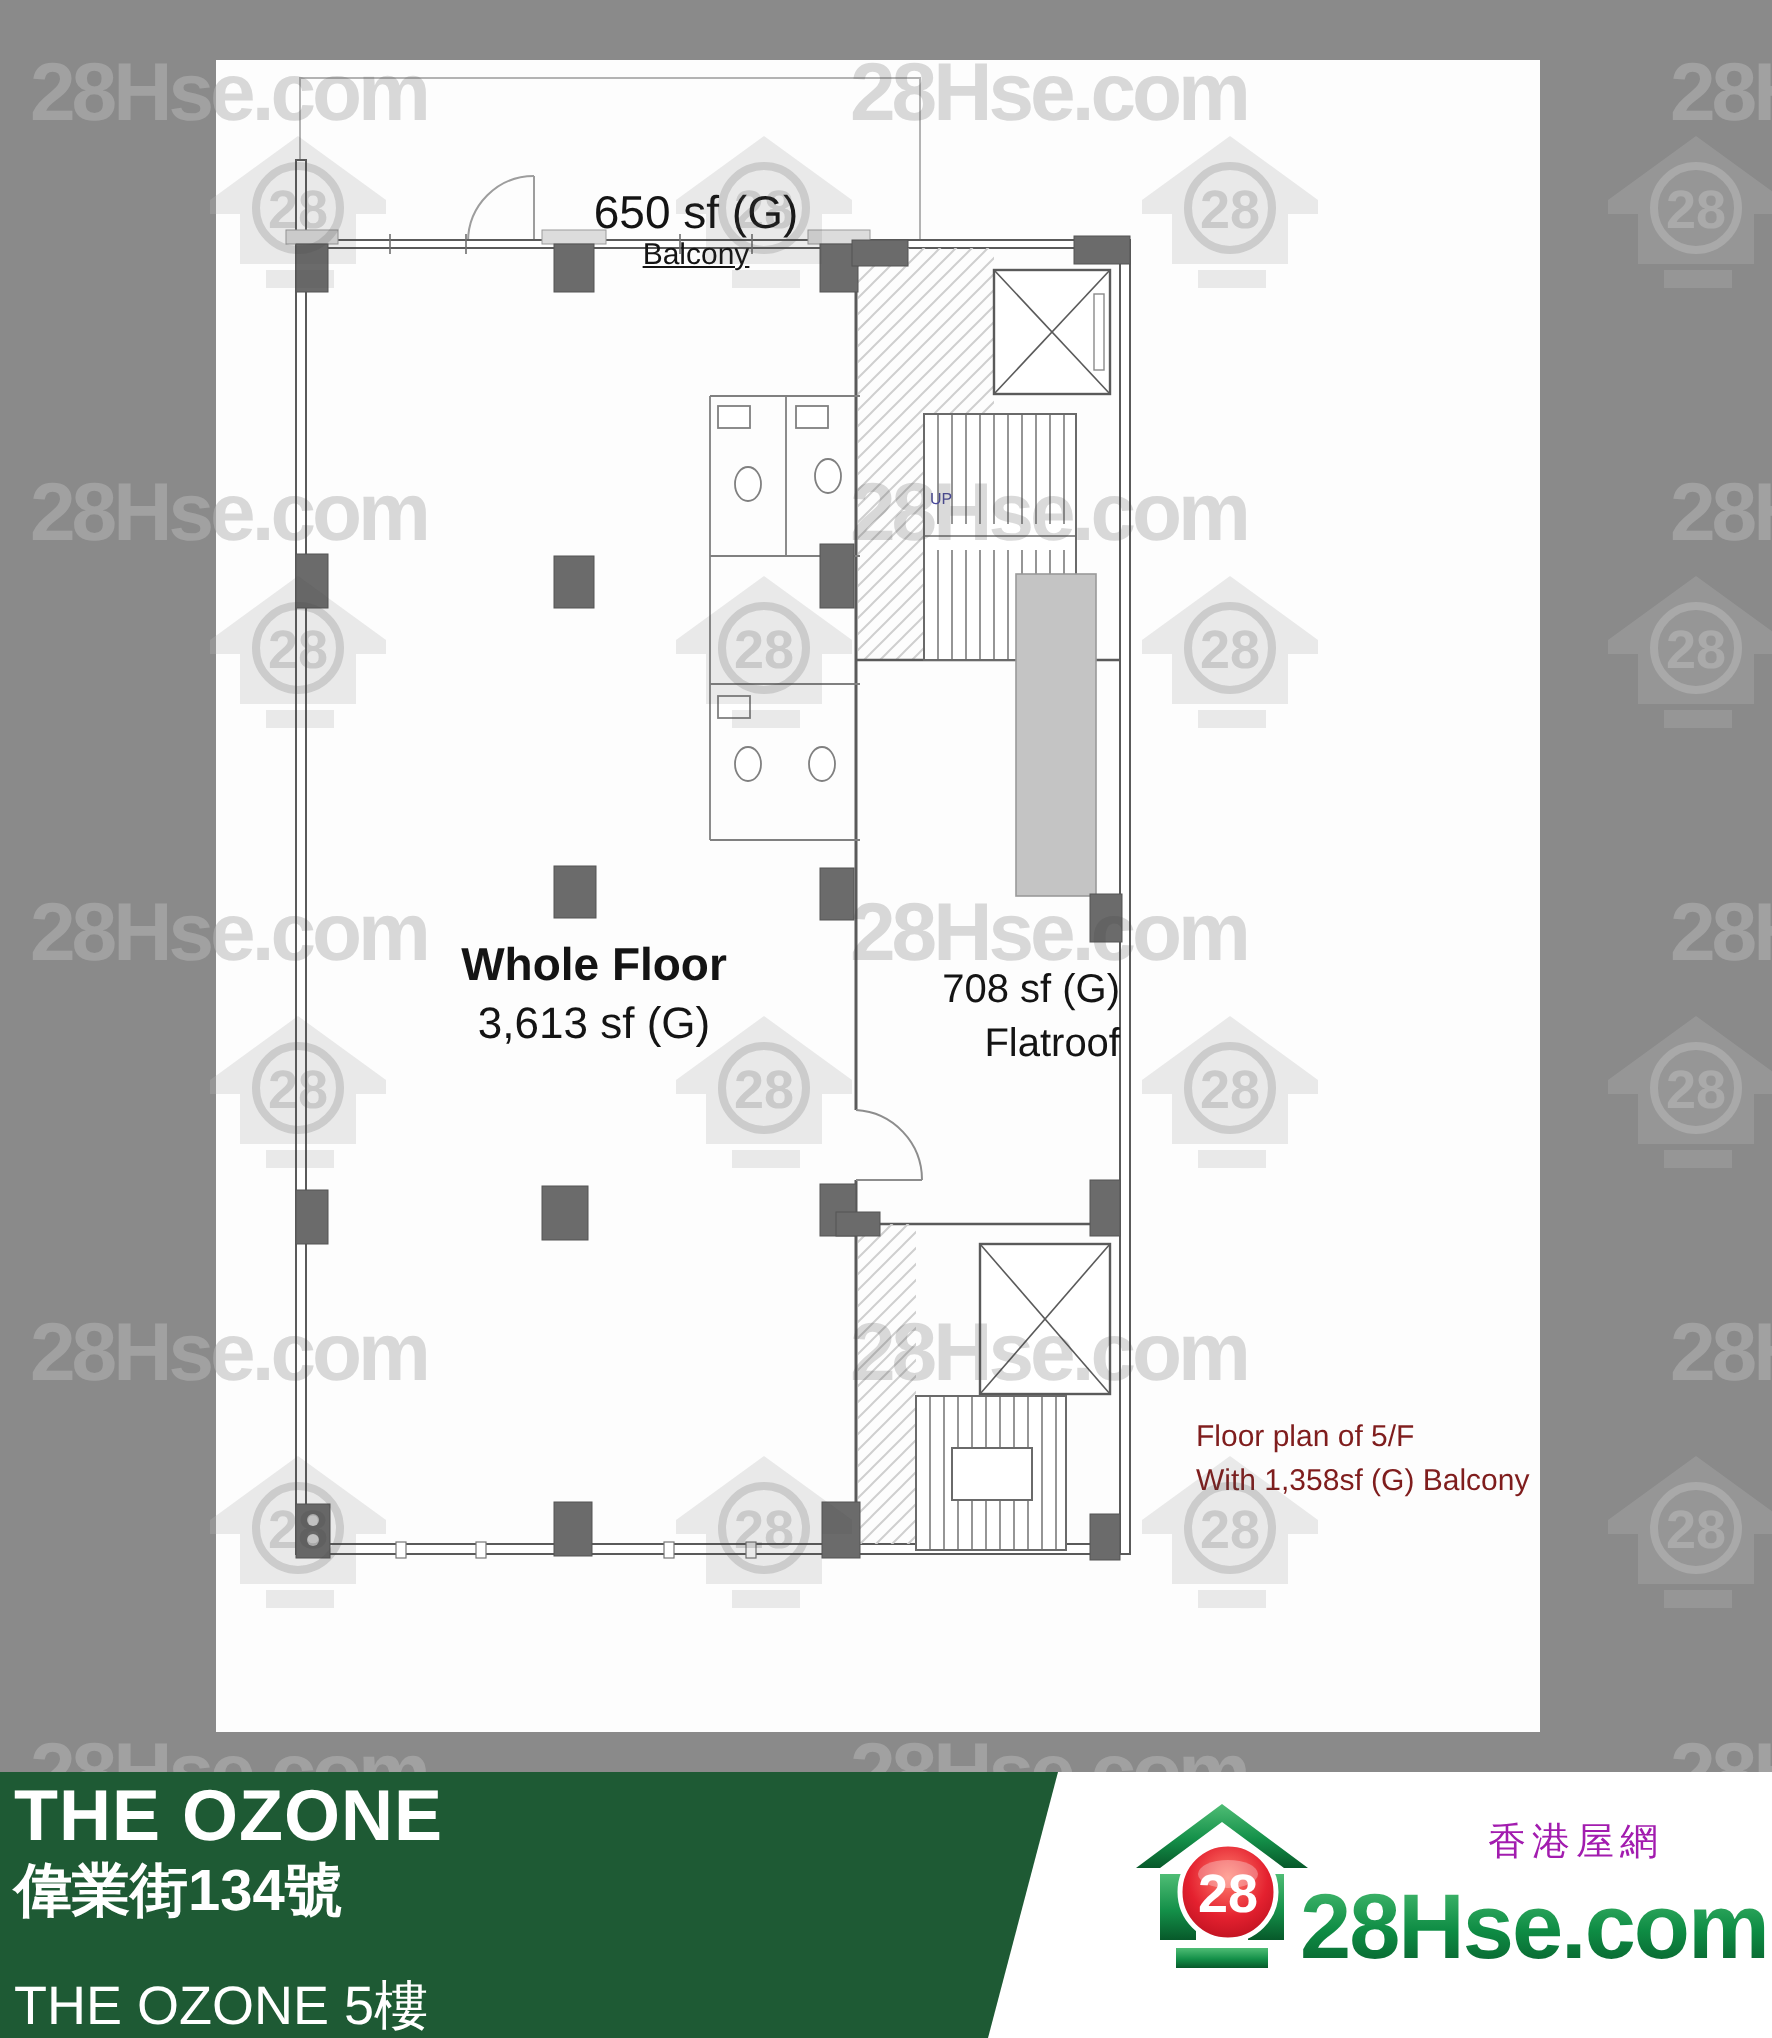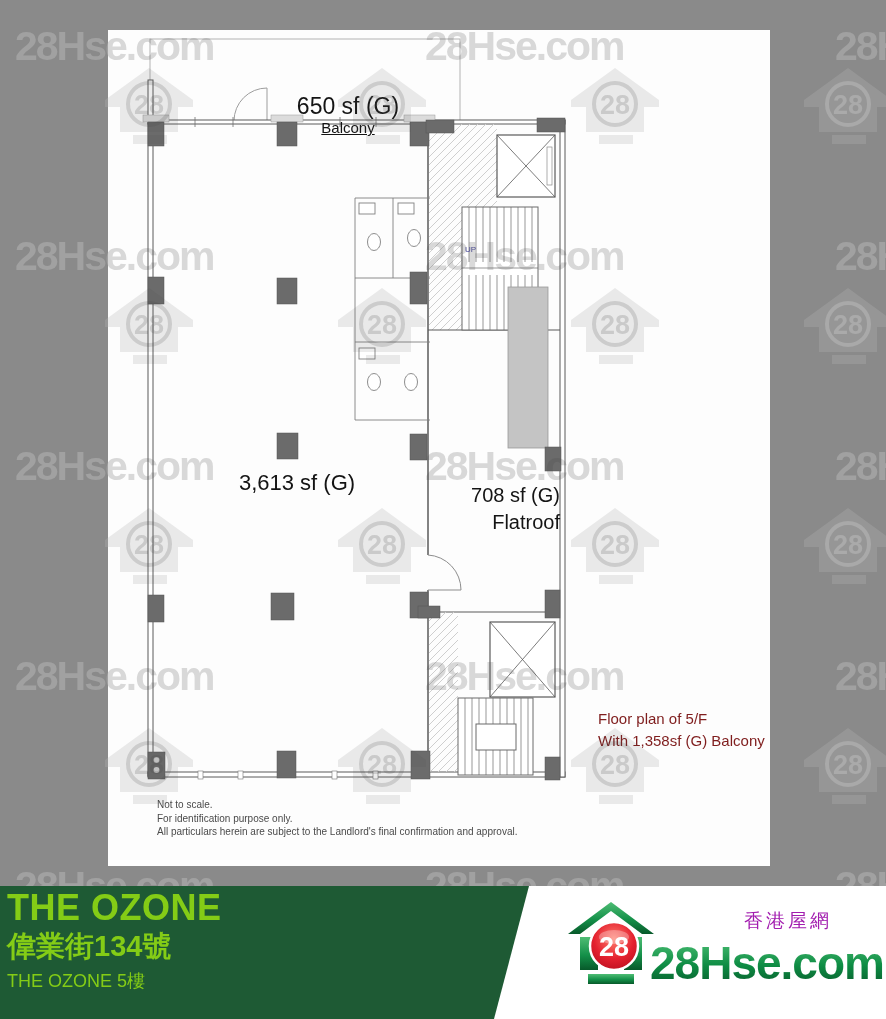--- a/index.html
+++ b/index.html
@@ -40,25 +40,25 @@
   .roof-size{font-size:20px;line-height:27px;}
   .roof-label{font-size:20px;line-height:27px;}
   .note-block{left:490px;top:678px;width:180px;color:#7f1d1d;font-size:15px;line-height:22px;}
   .disc-block{left:49px;top:768px;width:420px;color:#4a4a4a;font-size:10px;line-height:13.5px;}
   
   .bottom-bar{position:absolute;left:0;top:886px;width:886px;height:133px;background:#ffffff;}
   .banner{
     position:absolute;left:0;top:0;width:768px;height:133px;
     background:var(--banner-green);
     clip-path:polygon(0 0,529px 0,494px 100%,0 100%);
-    color:#84cc16;box-sizing:border-box;padding:1px 0 0 7px;
+    color:#ffffff;box-sizing:border-box;padding:1px 0 0 7px;
   }
   .banner .t1{font-size:36px;font-weight:bold;line-height:41px;letter-spacing:0.5px;}
   .banner .t2{font-size:29px;font-weight:bold;line-height:36px;}
-  .banner .t3{font-size:18px;font-weight:normal;line-height:34px;}
+  .banner .t3{font-size:27px;font-weight:normal;line-height:34px;margin-top:22px;}
   .logo-house{position:absolute;left:566px;top:14px;}
   .brand{
     position:absolute;left:650px;top:54px;
     font-size:46px;font-weight:bold;letter-spacing:-1px;line-height:1;
     color:var(--logo-green);
     background:linear-gradient(180deg,#49bd72 0%,#0e8c44 55%,#085f2d 100%);
     -webkit-background-clip:text;background-clip:text;
     -webkit-text-fill-color:transparent;
   }
   .tagline{position:absolute;left:744px;top:22px;font-size:19px;color:#a21caf;letter-spacing:3px;}
@@ -299,34 +299,30 @@
         <circle cx="48.5" cy="730" r="3"></circle>
           <circle cx="48.5" cy="740" r="3"></circle>
       </g>
     </svg>
 
     <div class="pt balcony-block">
       <div class="balcony-size">650 sf (G)</div>
       <div class="balcony-label">Balcony</div>
     </div>
     <div class="pt whole-block">
+      <div class="whole-title">Whole Floor</div>
       <div class="whole-size">3,613 sf (G)</div>
     </div>
     <div class="pt roof-block">
       <div class="roof-size">708 sf (G)</div>
       <div class="roof-label">Flatroof</div>
     </div>
     <div class="pt note-block">
       <div>Floor plan of 5/F</div>
       <div>With 1,358sf (G) Balcony</div>
-    </div>
-    <div class="pt disc-block">
-      <div>Not to scale.</div>
-      <div>For identification purpose only.</div>
-      <div>All particulars herein are subject to the Landlord's final confirmation and approval.</div>
     </div>
 
     <div class="wm-layer" id="wm-card">
         <div class="wm-text" style="left: 15px; top: 26px;">28Hse.com</div>
         <div class="wm-text" style="left: 425px; top: 26px;">28Hse.com</div>
         <div class="wm-text" style="left: 15px; top: 236px;">28Hse.com</div>
         <div class="wm-text" style="left: 425px; top: 236px;">28Hse.com</div>
         <div class="wm-text" style="left: 15px; top: 446px;">28Hse.com</div>
         <div class="wm-text" style="left: 425px; top: 446px;">28Hse.com</div>
         <div class="wm-text" style="left: 15px; top: 656px;">28Hse.com</div>

